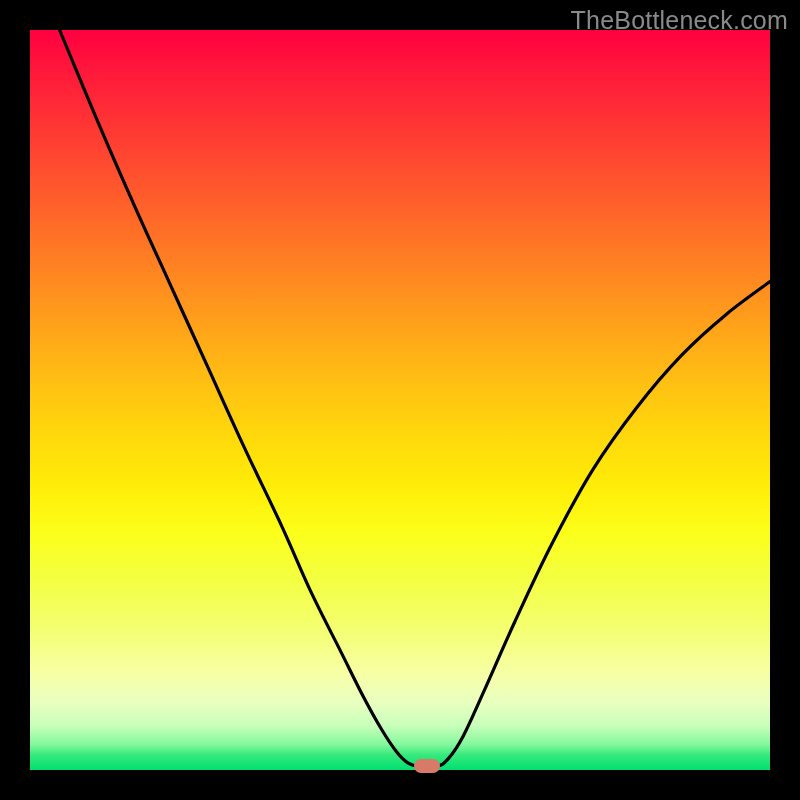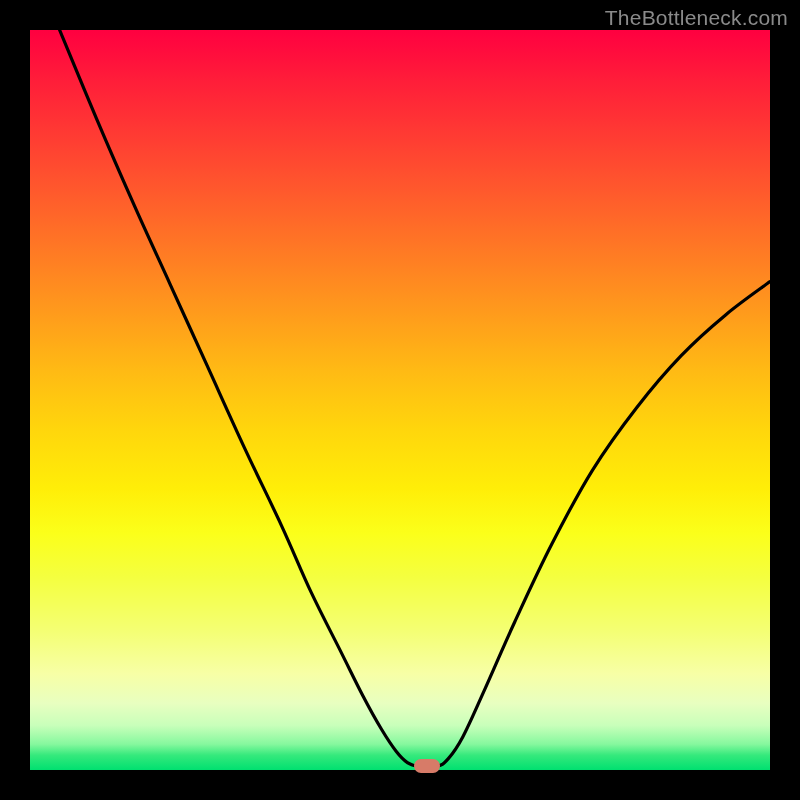--- a/index.html
+++ b/index.html
@@ -46,21 +46,21 @@
       #86f89e 96.5%,
       #35e97c 98%,
       #00e070 100%
     );
   }
   .watermark {
     position: absolute;
     top: 6px;
     right: 12px;
     color: #8a8a8a;
-    font-size: 21px;
+    font-size: 25px;
     letter-spacing: 0.2px;
     font-weight: 400;
     text-align: right;
   }
   svg.curve {
     position: absolute;
     top: 0;
     left: 0;
     width: 740px;
     height: 740px;

